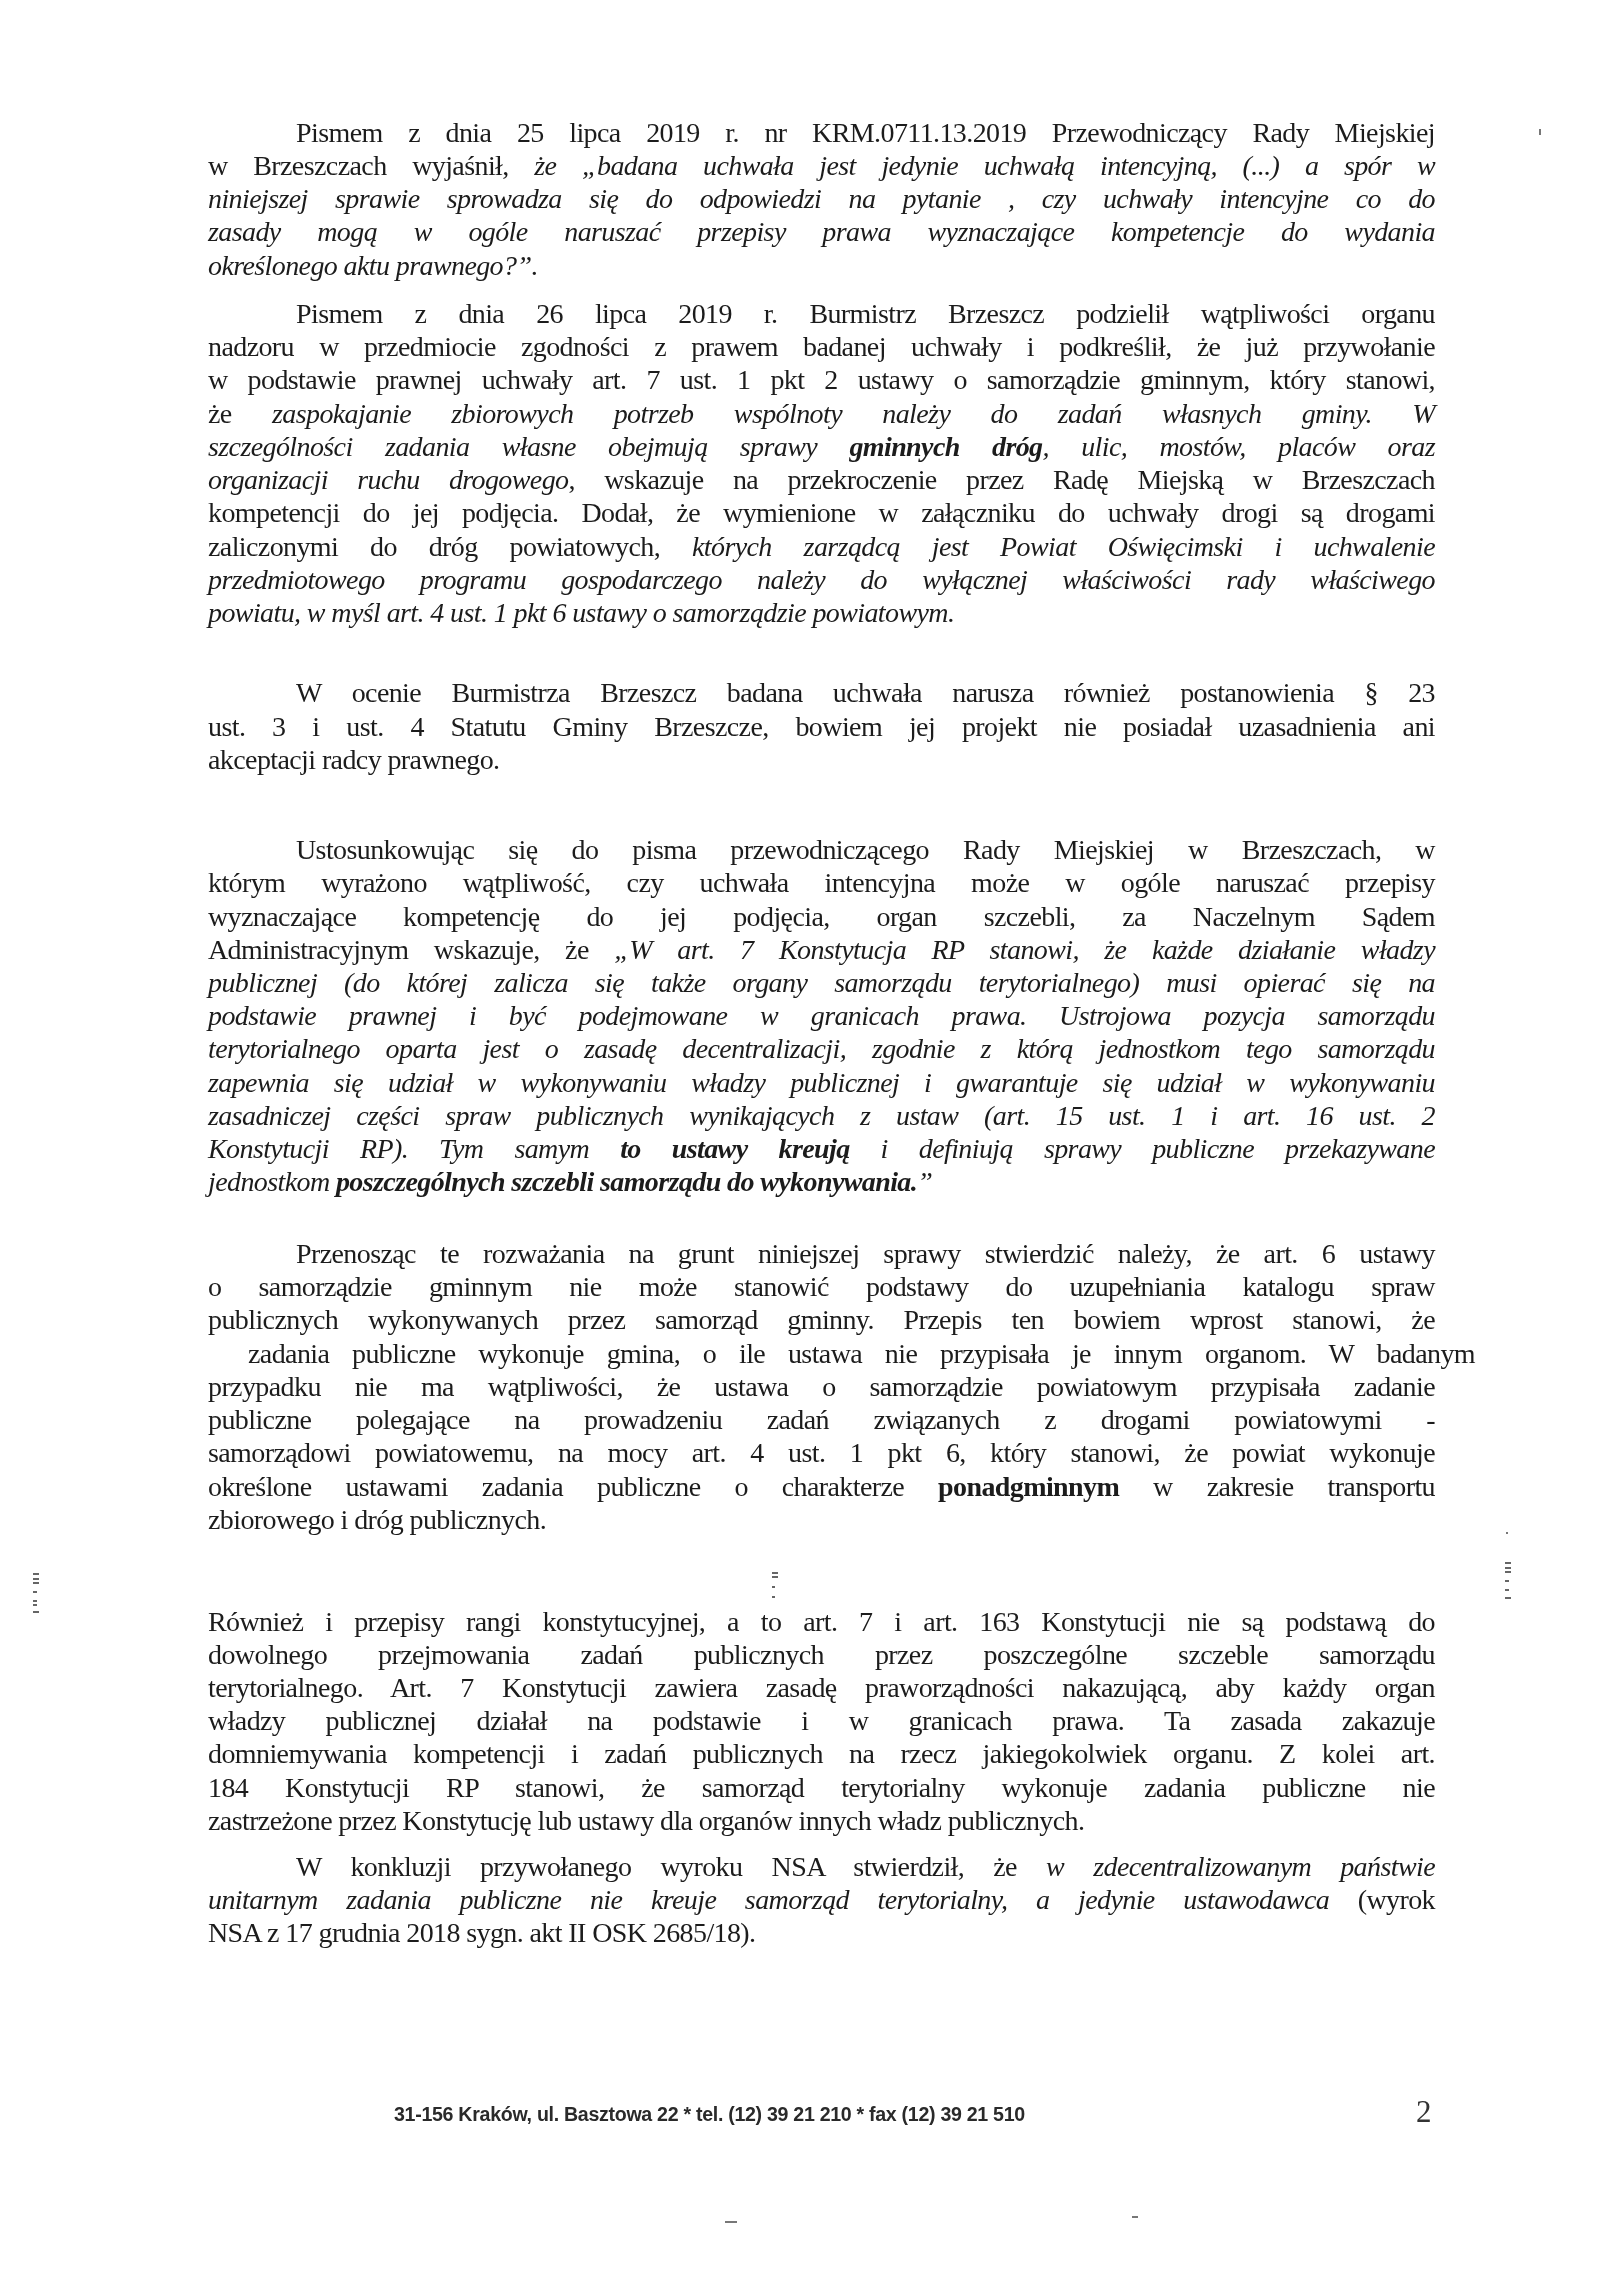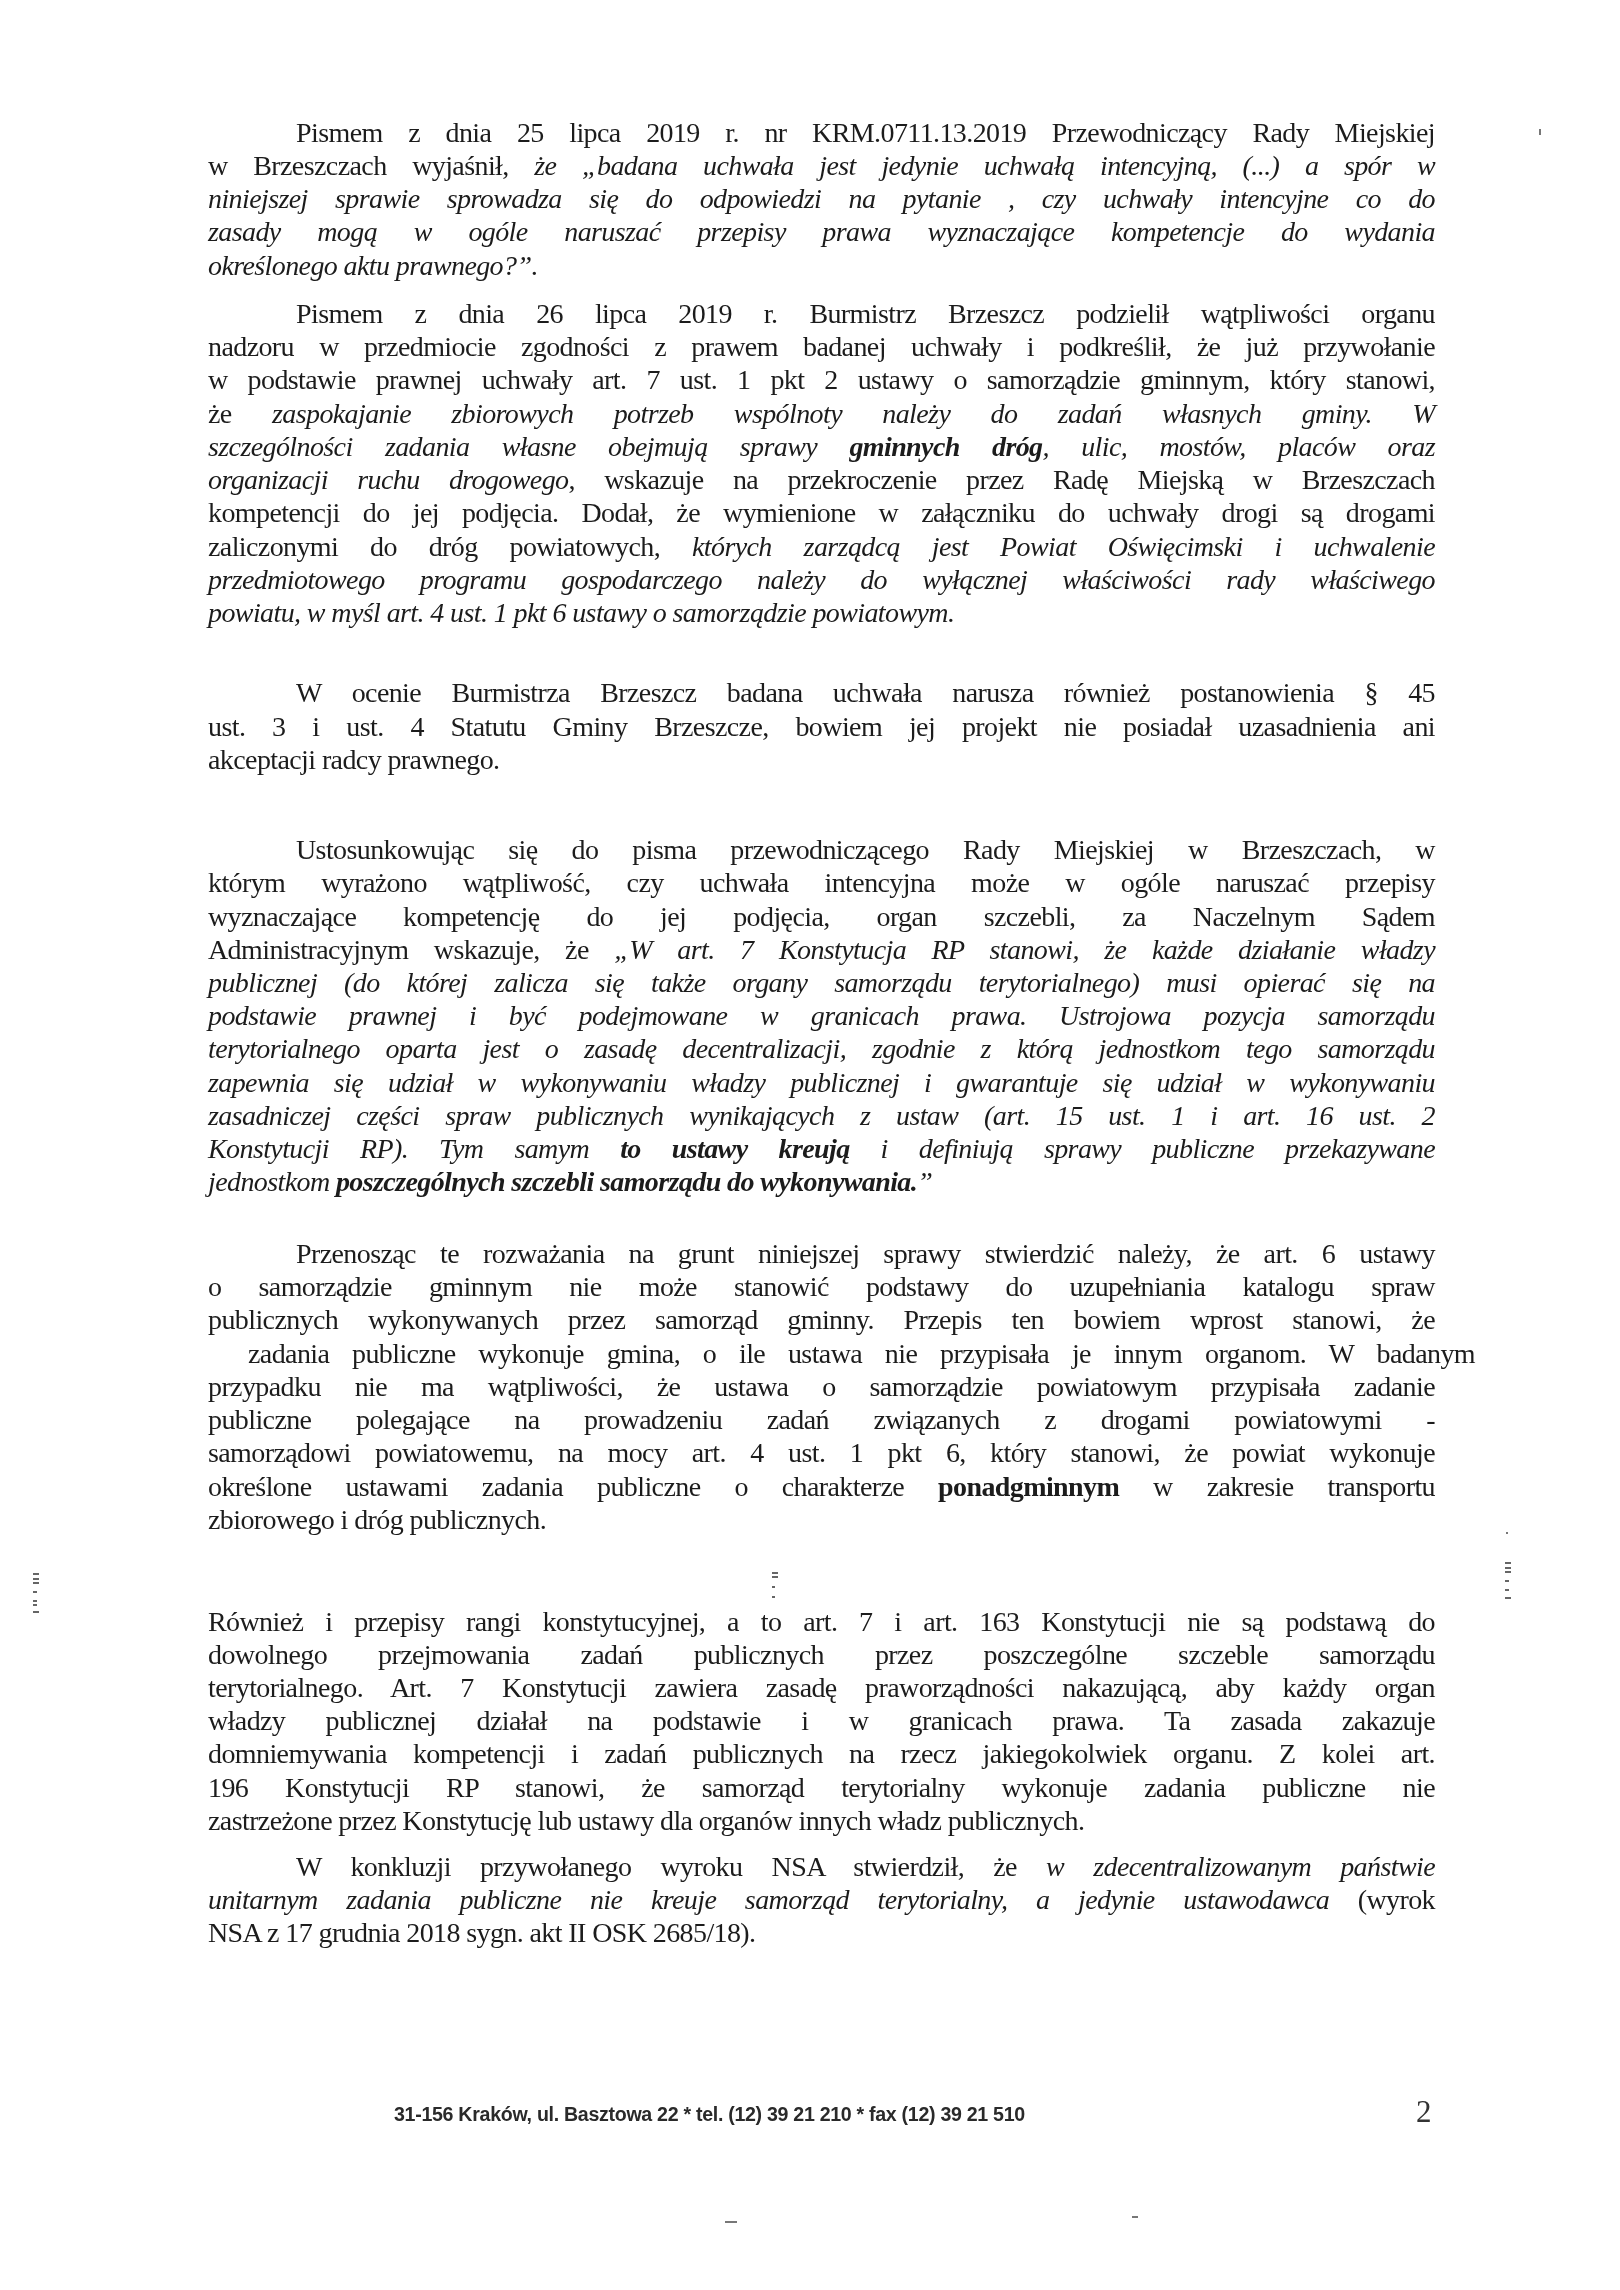--- a/index.html
+++ b/index.html
@@ -50,21 +50,21 @@
       <div class="line indent" style="top: 297px;"><span>Pismem z dnia 26 lipca 2019 r. Burmistrz Brzeszcz podzielił wątpliwości organu</span></div>
       <div class="line" style="top: 330px;"><span>nadzoru w przedmiocie zgodności z prawem badanej uchwały i podkreślił, że już przywołanie</span></div>
       <div class="line" style="top: 363px;"><span>w podstawie prawnej  uchwały art. 7 ust. 1 pkt 2 ustawy o samorządzie gminnym, który stanowi,</span></div>
       <div class="line" style="top: 397px;"><span>że </span><span class="seg-i">zaspokajanie zbiorowych potrzeb wspólnoty należy do zadań własnych gminy. W</span></div>
       <div class="line" style="top: 430px;"><span class="seg-i">szczególności zadania własne obejmują sprawy </span><span class="seg-bi">gminnych dróg</span><span class="seg-i">, ulic, mostów, placów oraz</span></div>
       <div class="line" style="top: 463px;"><span class="seg-i">organizacji ruchu drogowego</span><span>, wskazuje na przekroczenie przez Radę Miejską w Brzeszczach</span></div>
       <div class="line" style="top: 496px;"><span>kompetencji do jej podjęcia. Dodał, że wymienione w załączniku do uchwały drogi są drogami</span></div>
       <div class="line" style="top: 530px;"><span>zaliczonymi do dróg powiatowych, </span><span class="seg-i">których zarządcą jest Powiat Oświęcimski i uchwalenie</span></div>
       <div class="line" style="top: 563px;"><span class="seg-i">przedmiotowego programu gospodarczego należy do wyłącznej właściwości rady właściwego</span></div>
       <div class="line last" style="top: 596px;"><span class="seg-i">powiatu, w myśl art. 4 ust. 1 pkt 6 ustawy o samorządzie powiatowym.</span></div>
-      <div class="line indent" style="top: 676px;"><span>W ocenie Burmistrza Brzeszcz badana uchwała narusza również postanowienia § 45</span></div>
+      <div class="line indent" style="top: 676px;"><span>W ocenie Burmistrza Brzeszcz badana uchwała narusza również postanowienia § 23</span></div>
       <div class="line" style="top: 710px;"><span>ust. 3 i ust. 4 Statutu Gminy Brzeszcze, bowiem jej projekt nie posiadał uzasadnienia ani</span></div>
       <div class="line last" style="top: 743px;"><span>akceptacji radcy prawnego.</span></div>
       <div class="line indent" style="top: 833px;"><span>Ustosunkowując się do pisma przewodniczącego Rady Miejskiej w Brzeszczach, w</span></div>
       <div class="line" style="top: 866px;"><span>którym wyrażono wątpliwość, czy uchwała intencyjna  może w ogóle naruszać przepisy</span></div>
       <div class="line" style="top: 900px;"><span>wyznaczające kompetencję do jej podjęcia, organ szczebli, za Naczelnym Sądem</span></div>
       <div class="line" style="top: 933px;"><span>Administracyjnym wskazuje, że </span><span class="seg-i">„W art. 7 Konstytucja RP stanowi, że każde działanie władzy</span></div>
       <div class="line" style="top: 966px;"><span class="seg-i">publicznej (do której zalicza się także organy samorządu terytorialnego) musi opierać się na</span></div>
       <div class="line" style="top: 999px;"><span class="seg-i">podstawie prawnej i być podejmowane w granicach prawa. Ustrojowa pozycja samorządu</span></div>
       <div class="line" style="top: 1032px;"><span class="seg-i">terytorialnego oparta jest o zasadę decentralizacji, zgodnie z którą jednostkom tego samorządu</span></div>
       <div class="line" style="top: 1066px;"><span class="seg-i">zapewnia się udział w wykonywaniu władzy publicznej i gwarantuje się udział w wykonywaniu</span></div>
@@ -78,21 +78,21 @@
       <div class="line" style="top: 1370px;"><span>przypadku nie ma wątpliwości, że ustawa o samorządzie powiatowym przypisała zadanie</span></div>
       <div class="line" style="top: 1403px;"><span>publiczne polegające na prowadzeniu zadań związanych z drogami powiatowymi -</span></div>
       <div class="line" style="top: 1436px;"><span>samorządowi powiatowemu, na mocy art. 4 ust. 1 pkt 6, który stanowi, że powiat wykonuje</span></div>
       <div class="line" style="top: 1470px;"><span>określone ustawami zadania publiczne o charakterze </span><span class="seg-b">ponadgminnym</span><span> w zakresie transportu</span></div>
       <div class="line last" style="top: 1503px;"><span>zbiorowego i dróg publicznych.</span></div>
       <div class="line" style="top: 1605px;"><span>Również i przepisy rangi konstytucyjnej, a to art. 7 i art. 163 Konstytucji nie są podstawą do</span></div>
       <div class="line" style="top: 1638px;"><span>dowolnego przejmowania zadań publicznych przez poszczególne szczeble samorządu</span></div>
       <div class="line" style="top: 1671px;"><span>terytorialnego. Art. 7 Konstytucji zawiera zasadę praworządności nakazującą, aby każdy organ</span></div>
       <div class="line" style="top: 1704px;"><span>władzy publicznej działał na podstawie i w granicach prawa. Ta zasada zakazuje</span></div>
       <div class="line" style="top: 1737px;"><span>domniemywania kompetencji i zadań publicznych na rzecz jakiegokolwiek organu. Z kolei art.</span></div>
-      <div class="line" style="top: 1771px;"><span>196 Konstytucji RP stanowi, że samorząd terytorialny wykonuje zadania publiczne nie</span></div>
+      <div class="line" style="top: 1771px;"><span>184 Konstytucji RP stanowi, że samorząd terytorialny wykonuje zadania publiczne nie</span></div>
       <div class="line last" style="top: 1804px;"><span>zastrzeżone przez Konstytucję lub ustawy dla organów innych władz publicznych.</span></div>
       <div class="line indent" style="top: 1850px;"><span>W konkluzji przywołanego wyroku NSA stwierdził, że </span><span class="seg-i">w zdecentralizowanym państwie</span></div>
       <div class="line" style="top: 1883px;"><span class="seg-i">unitarnym zadania publiczne nie kreuje samorząd terytorialny, a jedynie ustawodawca</span><span> (wyrok</span></div>
       <div class="line last" style="top: 1916px;"><span>NSA z 17 grudnia 2018 sygn. akt II OSK 2685/18).</span></div>
     </div>
 
   <div class="footer-addr">31-156 Kraków, ul. Basztowa 22  * tel. (12) 39 21 210 * fax (12) 39 21 510</div>
   <div class="page-num">2</div>
 
   <div class="margin-mark" style="left:33px; top:1573px; height:39px;">

